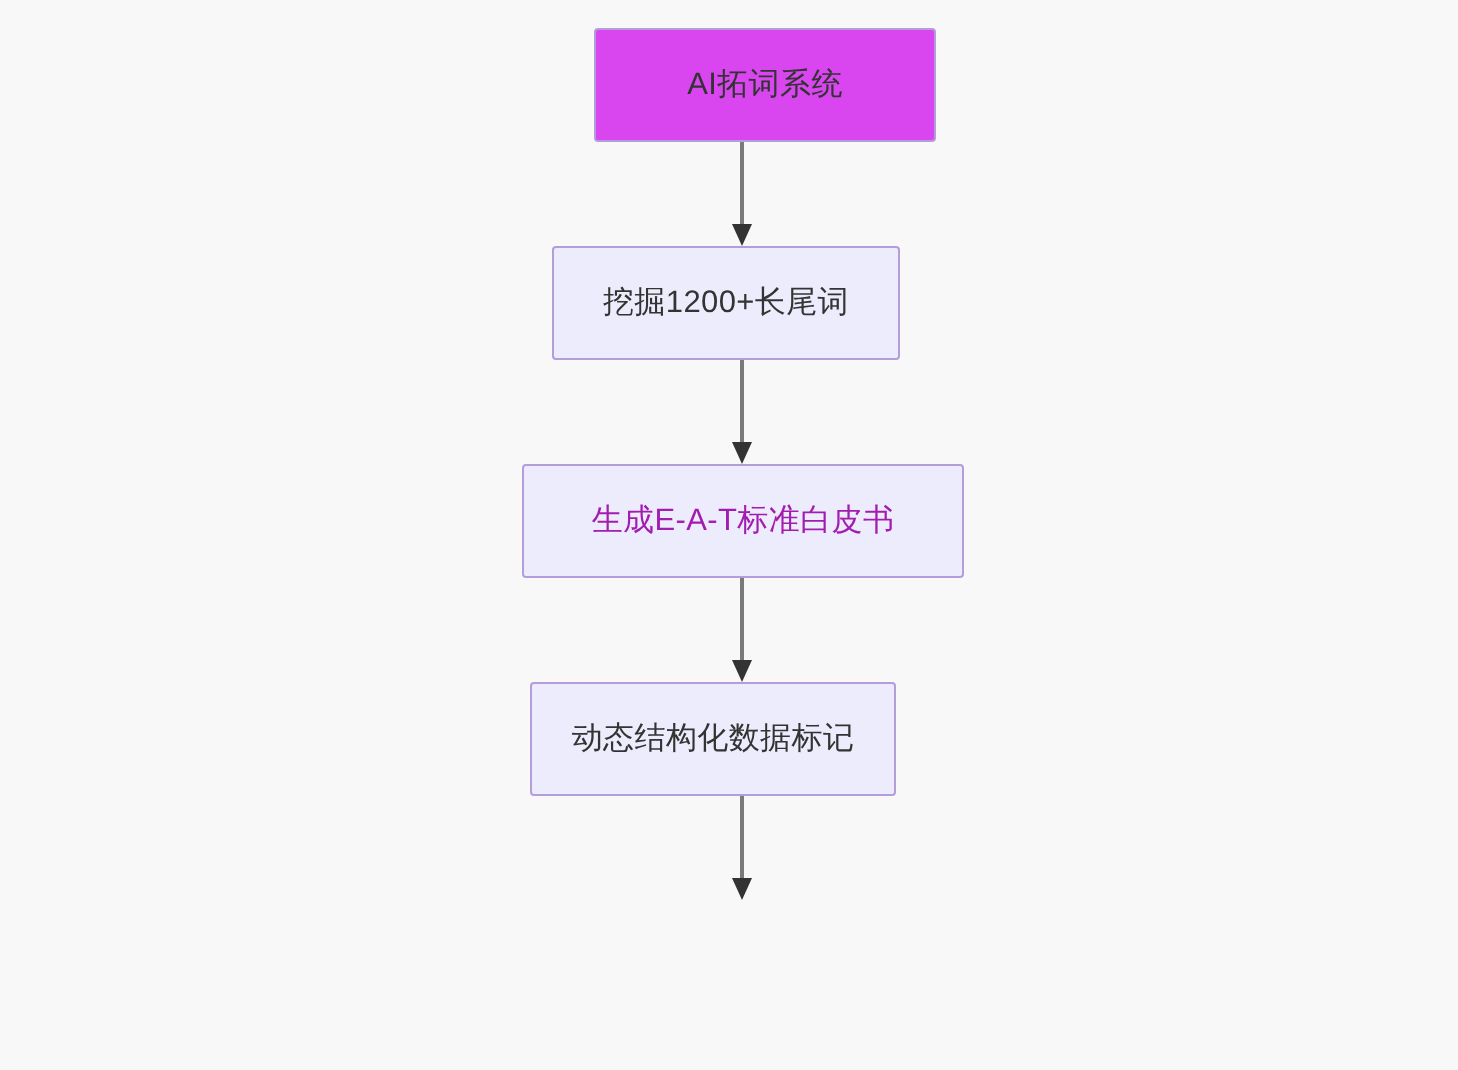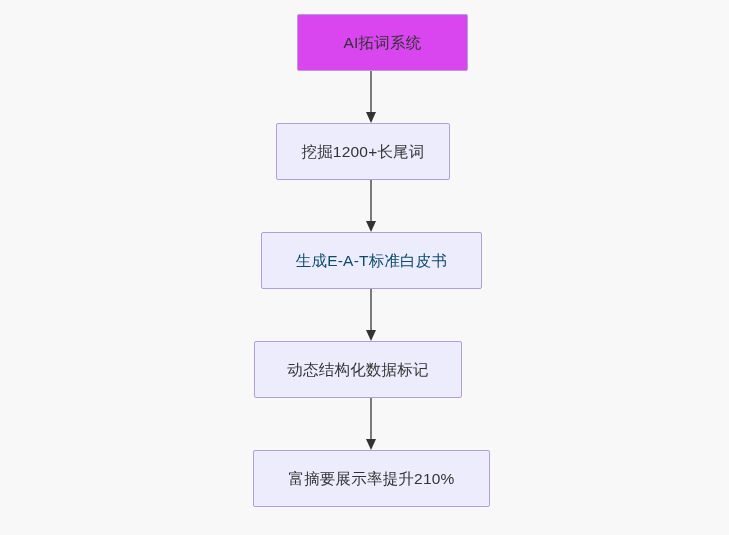--- a/index.html
+++ b/index.html
@@ -85,24 +85,21 @@
 
   <div class="node" style="left: 297px; top: 14px; width: 171px; height: 57px; background: #d946ef; border-color: rgb(179, 157, 219);">
     <span class="node-label" style="color: rgb(51, 51, 51);">AI拓词系统</span>
   </div>
 
   <div class="node" style="left: 276px; top: 123px; width: 174px; height: 57px; background: rgb(236, 236, 252); border-color: rgb(179, 157, 219);">
     <span class="node-label" style="color: rgb(51, 51, 51);">挖掘1200+长尾词</span>
   </div>
 
   <div class="node" style="left: 261px; top: 232px; width: 221px; height: 57px; background: rgb(236, 236, 252); border-color: rgb(179, 157, 219);">
-    <span class="node-label" style="color: #0c4a6e; text-align: right;">生成E-A-T标准白皮书</span>
+    <span class="node-label" style="color: #a21caf; text-align: right;">生成E-A-T标准白皮书</span>
   </div>
 
-  <div class="node" style="left: 254px; top: 341px; width: 208px; height: 57px; background: rgb(236, 236, 252); border-color: rgb(179, 157, 219);">
+  <div class="node" style="left: 265px; top: 341px; width: 183px; height: 57px; background: rgb(236, 236, 252); border-color: rgb(179, 157, 219);">
     <span class="node-label" style="color: rgb(51, 51, 51);">动态结构化数据标记</span>
   </div>
 
-  <div class="node" style="left: 253px; top: 450px; width: 237px; height: 57px; background: rgb(236, 236, 252); border-color: rgb(179, 157, 219);">
-    <span class="node-label" style="color: rgb(51, 51, 51);">富摘要展示率提升210%</span>
-  </div>
 
 </div>
 
 </body></html>

